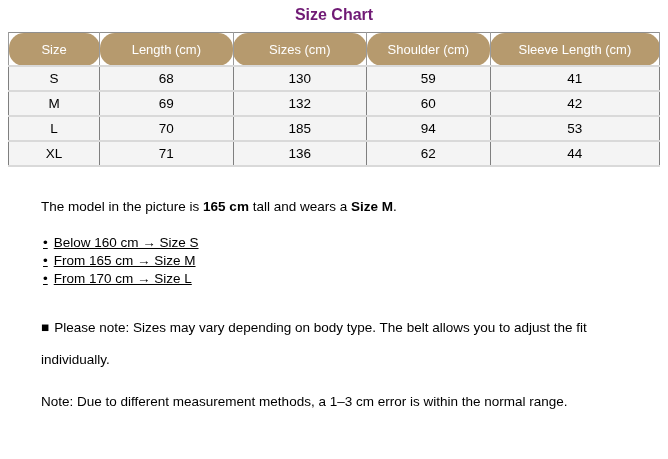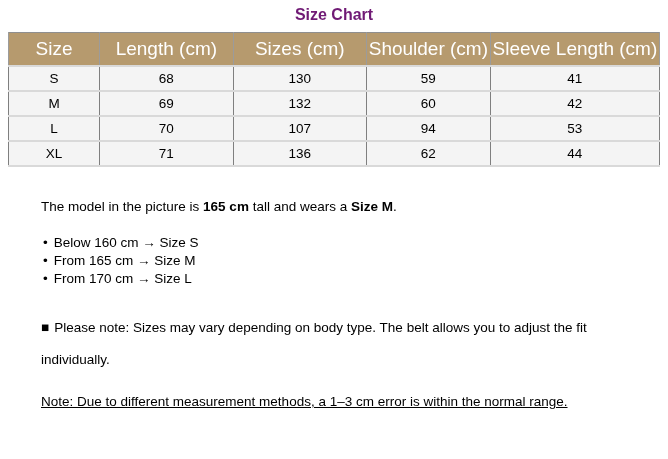--- a/index.html
+++ b/index.html
@@ -23,26 +23,27 @@
     width: 652px;
     margin: 0 8px;
     border-collapse: collapse;
     table-layout: fixed;
     border: 1px solid #8f8f8f;
   }
   table.size-table th {
     background: #b69a6e;
     color: #ffffff;
     font-weight: normal;
-    font-size: 19px;
+    font-size: 13px;
     height: 30px;
     text-align: center;
     border-left: 1px solid #9b9b9b;
     border-right: 1px solid #9b9b9b;
     border-bottom: 2px solid #d9d9d9;
+    border-radius: 15px;
   }
   table.size-table td {
     background: #f4f4f4;
     font-size: 13.5px;
     height: 21px;
     text-align: center;
     border-left: 1px solid #7f7f7f;
     border-right: 1px solid #7f7f7f;
     border-top: 2px solid #d9d9d9;
     border-bottom: 2px solid #d9d9d9;
@@ -65,32 +66,32 @@
     margin-right: 5px;
   }
   .model-line {
     margin: 20px 0 0 0;
   }
   .bullet-list {
     list-style: none;
     margin: 20px 0 0 0;
     padding: 0 0 0 2px;
     line-height: 18px;
+    text-decoration: underline;
   }
   .bullet-dot {
     margin-right: 6px;
   }
   .note-block {
     margin: 24px 0 0 0;
     line-height: 32px;
     max-width: 578px;
   }
   .footnote {
     margin: 18px 0 0 0;
-    text-decoration: underline;
   }
 </style>
 </head>
 <body>
 
 <h1 class="page-title">Size Chart</h1>
 
 <table class="size-table">
   <colgroup>
     <col class="c0">
@@ -119,21 +120,21 @@
     <tr>
       <td>M</td>
       <td>69</td>
       <td>132</td>
       <td>60</td>
       <td>42</td>
     </tr>
     <tr>
       <td>L</td>
       <td>70</td>
-      <td>107</td>
+      <td>185</td>
       <td>94</td>
       <td>53</td>
     </tr>
     <tr>
       <td>XL</td>
       <td>71</td>
       <td>136</td>
       <td>62</td>
       <td>44</td>
     </tr>

